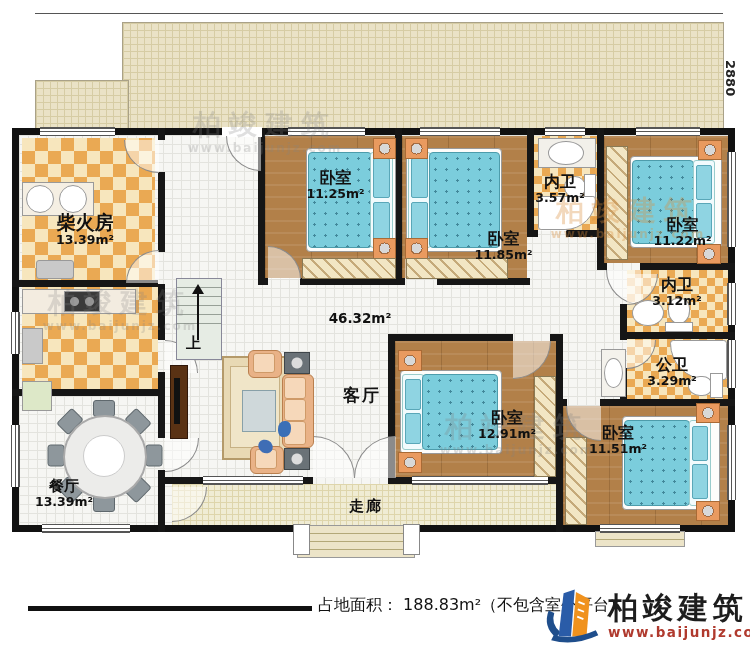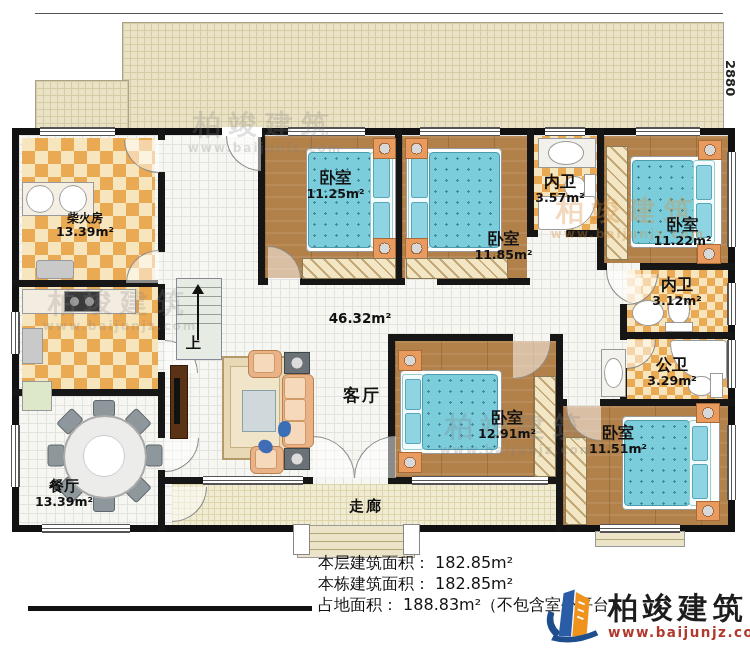--- a/index.html
+++ b/index.html
@@ -268,21 +268,21 @@
   <div class="wm" style="left:20px;top:288px;width:200px;color:rgba(130,130,130,0.24);">
     <div class="wm-cn">柏竣建筑</div>
     <div class="wm-url">www.baijunjz.com</div>
   </div>
   <div class="wm" style="left:412px;top:412px;width:210px;color:rgba(130,130,130,0.27);">
     <div class="wm-cn">柏竣建筑</div>
     <div class="wm-url">www.baijunjz.com</div>
   </div>
 
   <div class="room-label" style="left:30px;top:212px;width:110px;">
-    <div class="nm" style="font-size:12px;">柴火房</div>
+    <div class="nm" style="font-size:19px;">柴火房</div>
     <div class="ar">13.39m²</div>
   </div>
   <div class="room-label" style="left:18px;top:478px;width:92px;">
     <div class="nm" style="font-size:15px;">餐厅</div>
     <div class="ar">13.39m²</div>
   </div>
   <div class="room-label" style="left:315px;top:311px;width:90px;">
     <div class="ar" style="font-size:13.5px;">46.32m²</div>
   </div>
   <div class="room-label" style="left:322px;top:386px;width:80px;">
@@ -317,22 +317,20 @@
     <div class="ar">3.12m²</div>
   </div>
   <div class="room-label" style="left:638px;top:356px;width:68px;">
     <div class="nm">公卫</div>
     <div class="ar">3.29m²</div>
   </div>
   <div class="big-label" style="left:330px;top:497px;width:72px;text-align:center;">走廊</div>
 
   <div class="abs" style="left:28px;top:606px;width:284px;height:5px;background:#111;"></div>
 
-  <div class="info-line" style="left:318px;top:553px;">本层建筑面积： 182.85m²</div>
-  <div class="info-line" style="left:318px;top:574px;">本栋建筑面积： 182.85m²</div>
   <div class="info-line" style="left:318px;top:595px;">占地面积： 188.83m²（不包含室外平台）</div>
 
   <div class="abs" style="left:540px;top:583px;width:62px;height:60px;">
     <svg width="62" height="60" viewBox="0 0 100 96" xmlns="http://www.w3.org/2000/svg">
       <path d="M14 44 Q4 70 26 88 L33 79 Q17 66 23 48 Z" fill="#1f4e8c"></path>
       <path d="M30 86 L38 16 L56 10 L50 86 Z" fill="#2a5ca8"></path>
       <path d="M52 86 L58 14 L80 26 L75 86 Z" fill="#f0921e"></path>
       <g stroke="#fff" stroke-width="3">
         <line x1="62" y1="30" x2="72" y2="34"></line>
         <line x1="61" y1="42" x2="71" y2="46"></line>

